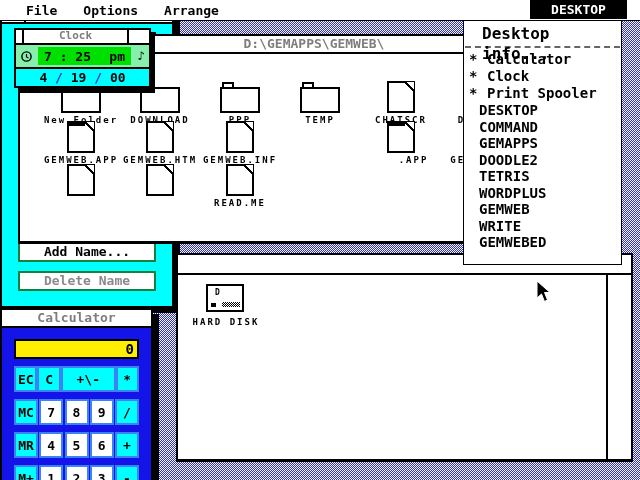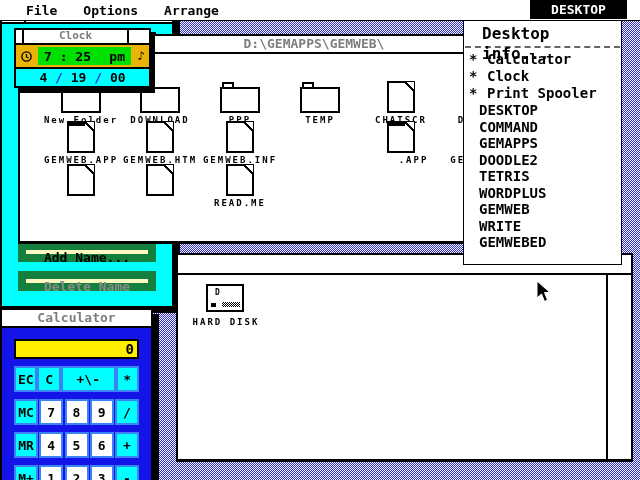--- a/index.html
+++ b/index.html
@@ -41,36 +41,36 @@
   #disk-icon .dmark{position:absolute;left:3px;bottom:3px;width:5px;height:4px;background:#000;}
   #disk-icon .dhatch{position:absolute;right:2px;bottom:3px;width:18px;height:5px;
     background-image:conic-gradient(#000 90deg,#fff 90deg 180deg,#000 180deg 270deg,#fff 270deg);background-size:2px 2px;}
   #disk-label{position:absolute;left:0px;top:62px;width:96px;text-align:center;
     font-size:9px;letter-spacing:2px;white-space:nowrap;}
   
   #clock-window{position:absolute;left:14px;top:28px;width:137px;z-index:30;
     border:2px solid #000;background:#fff;box-sizing:border-box;box-shadow:4px 5px 0 #000;}
   #clock-title{height:13px;margin:0 20px 0 6px;border-left:2px solid #000;border-right:2px solid #000;
     font-size:11px;line-height:12px;text-align:center;}
-  #clock-timerow{height:22px;border-top:2px solid #000;display:flex;align-items:center;background:#eab308;}
+  #clock-timerow{height:22px;border-top:2px solid #000;display:flex;align-items:center;background:#86efac;}
   #clock-glyph{width:20px;display:flex;justify-content:center;}
   #clock-green{flex:1;background:#00e000;height:18px;margin:0 2px;display:flex;align-items:center;
     justify-content:space-between;padding:0 6px;font-size:13px;}
   #clock-note{width:16px;text-align:center;font-size:12px;}
   #clock-daterow{height:17px;border-top:2px solid #000;background:#00ffff;text-align:center;
     font-size:13px;line-height:17px;}
   #clock-daterow .sep{color:#2b2be0;}
   
   #print-spooler{left:10px;top:152px;width:174px;height:308px;z-index:40;background:#00ffff;
     border:2px solid #000;box-sizing:border-box;box-shadow:6px 5px 0 #000;}
   #ps-titlebar{display:flex;height:20px;border-bottom:2px solid #000;background:#fff;}
   #ps-close{width:22px;border-right:2px solid #000;display:flex;align-items:center;justify-content:center;}
   #ps-title{flex:1;text-align:center;font-size:14px;line-height:18px;color:#000;}
   #ps-list{position:absolute;left:20px;top:32px;width:132px;height:204px;background:#fff;border:2px solid #000;}
-  .ps-btn{position:absolute;left:18px;width:138px;height:20px;background:#fef9c3;border:8px solid #15803d;
+  .ps-btn{position:absolute;left:18px;width:138px;height:20px;background:#ffffff;border:2px solid #15803d;
     box-sizing:border-box;text-align:center;font-size:13px;line-height:16px;}
   #ps-add{top:242px;color:#000;}
   #ps-delete{top:271px;color:#8a8a8a;}
   
   #calculator{left:241px;top:108px;width:153px;z-index:50;border:2px solid #000;background:#fff;
     box-sizing:border-box;box-shadow:6px 6px 0 #000;}
   #calc-body{background:#1414e8;padding:11px 12px 12px 12px;}
   #calc-display{height:20px;background:#ffee00;border:2px solid #000;box-sizing:border-box;
     text-align:right;font-size:14px;line-height:16px;padding-right:3px;color:#000;}
   .calc-row{display:flex;justify-content:space-between;margin-top:7px;}

